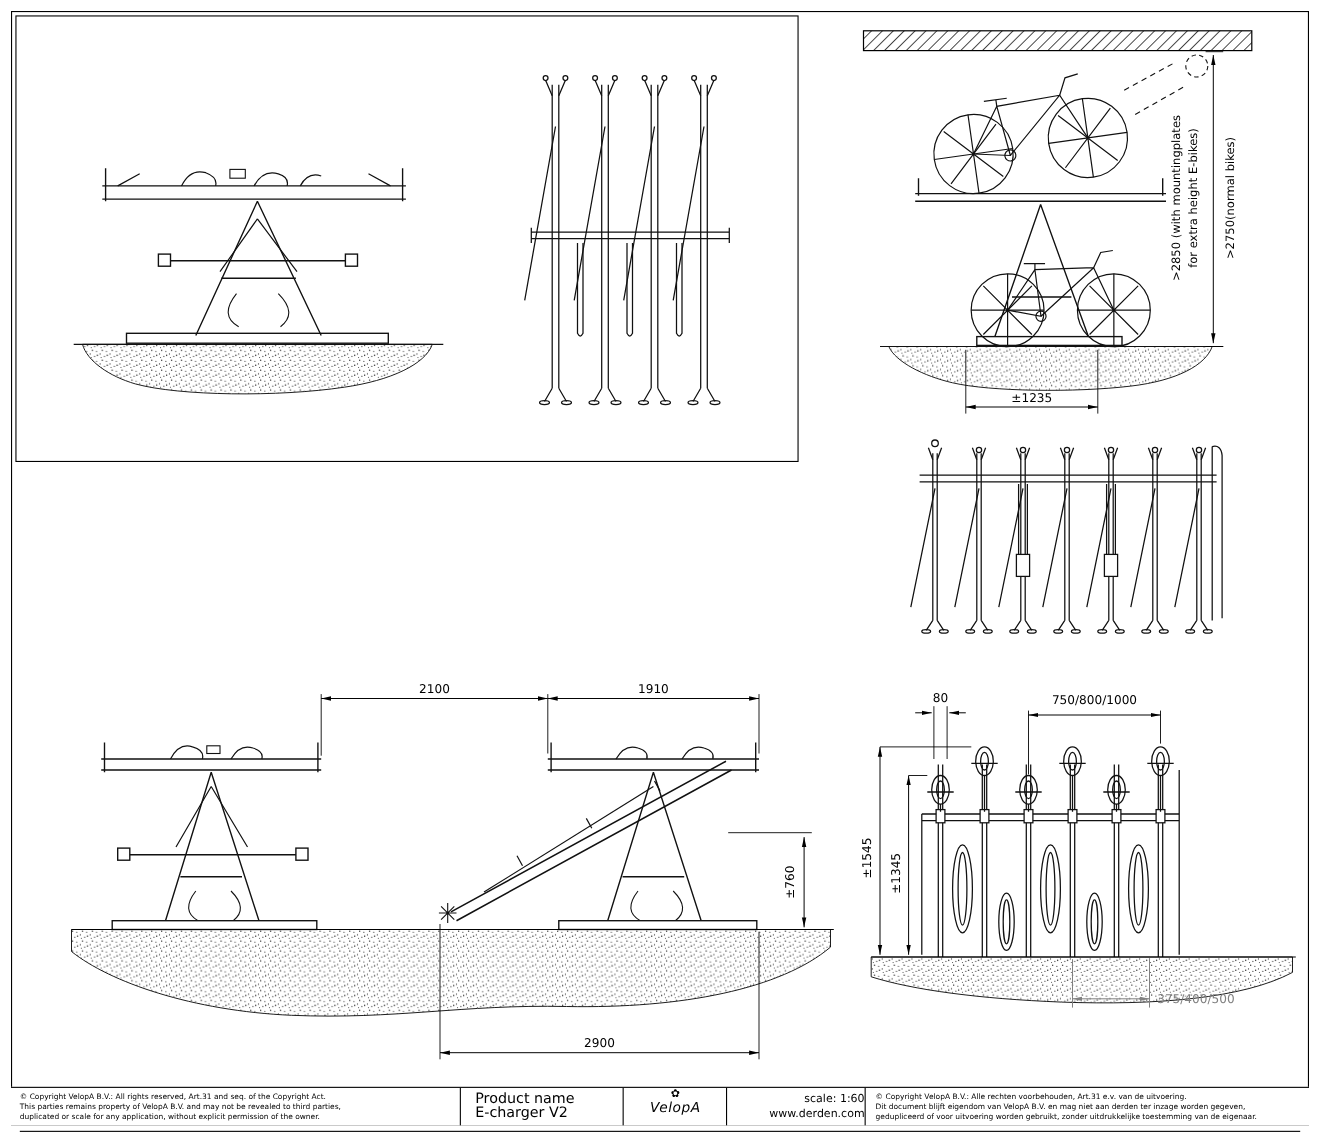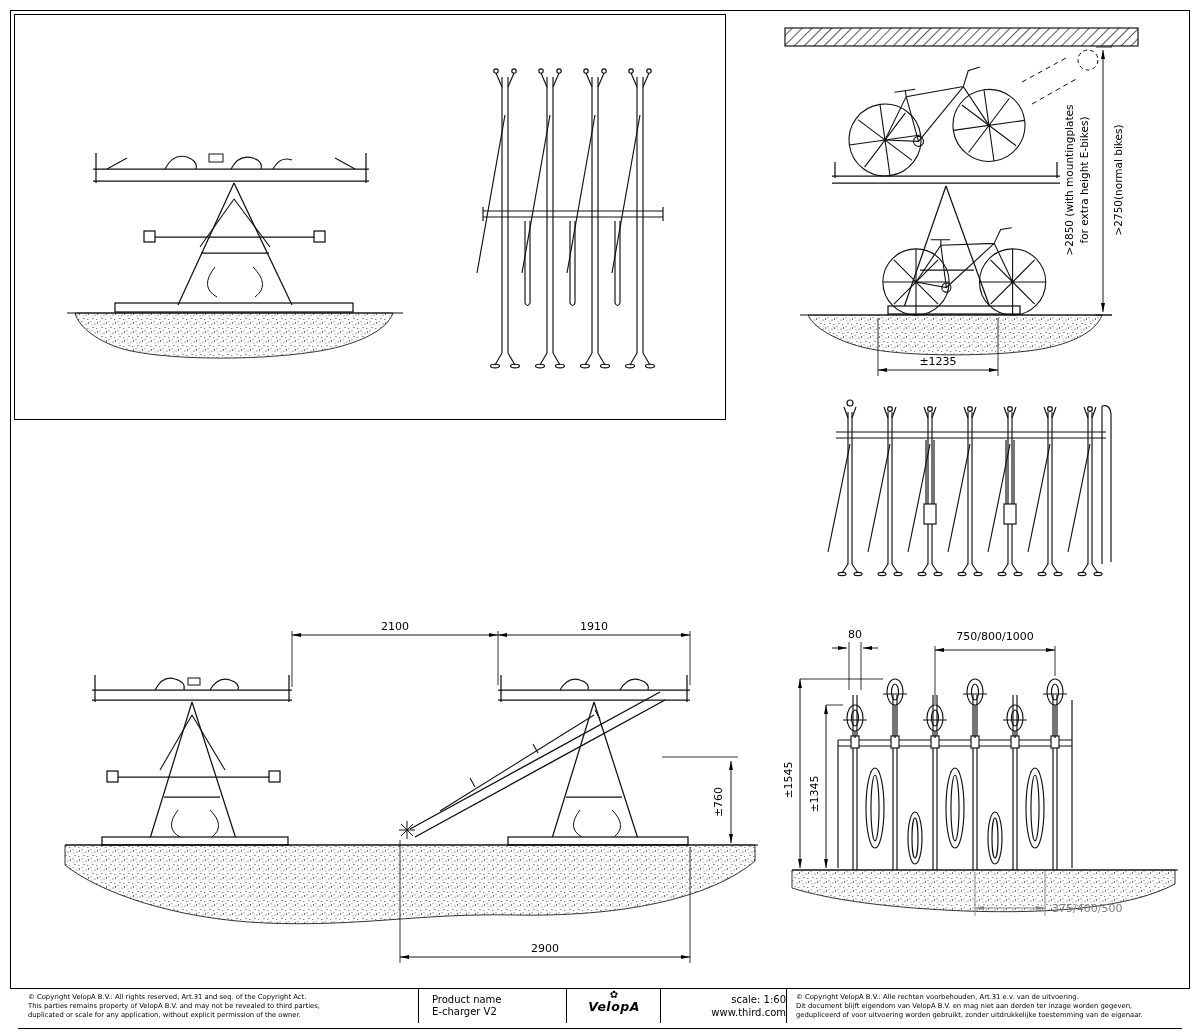--- a/index.html
+++ b/index.html
@@ -9,24 +9,24 @@
   .frame{position:absolute;left:10px;top:10px;width:1180px;height:1013px;border:1.6px solid #000}
   .detail-box{position:absolute;left:14px;top:14px;width:712px;height:406px;border:1.2px solid #000;background:#fff}
   .abs{position:absolute}
   svg{display:block}
   svg text{font-family:"DejaVu Sans","Liberation Sans",sans-serif;font-size:11px;fill:#000;stroke:none}
   svg text.small{font-size:10.5px}
   svg text.gray{fill:#808080}
   .titlebar{position:absolute;left:10px;top:988px;width:1180px;height:35px;border-top:1.6px solid #000;background:#fff}
   .tb-div{position:absolute;top:0;bottom:0;width:0;border-left:1px solid #000}
   .copy{position:absolute;top:4px;font-size:6.8px;line-height:8.8px;white-space:nowrap}
-  .cell-product{position:absolute;left:422px;top:5px;font-size:10px;line-height:12px}
+  .cell-product{position:absolute;left:422px;top:5px;font-size:13px;line-height:12px}
   .cell-logo{position:absolute;left:560px;top:1px;width:88px;text-align:center}
   .logo-icon{font-size:10px;line-height:10px;display:block}
-  .brand{font-size:12.5px;font-weight:bold;font-style:italic;letter-spacing:.5px;display:block;line-height:14px}
+  .brand{font-size:12.5px;font-weight:normal;font-style:italic;letter-spacing:.5px;display:block;line-height:14px}
   .cell-scale{position:absolute;left:652px;top:4px;width:124px;text-align:right;font-size:10px;line-height:13px}
   .bottom-line{position:absolute;left:18px;width:1164px;top:1028px;border-top:1.6px solid #000}
 </style>
 </head>
 <body>
 
 <div class="page">
 
   <svg width="0" height="0" style="position:absolute" aria-hidden="true">
     <defs>
@@ -272,39 +272,39 @@
       <text text-anchor="middle" transform="rotate(-90 38 184)" x="38" y="184">±1345</text>
     </g>
     <g>
       <path d="M195,262V306M265,262V306" stroke="#808080" stroke-width="0.9"></path>
       <line x1="195" y1="298" x2="265" y2="298" stroke="#808080" stroke-width="0.9" marker-start="url(#arrg)" marker-end="url(#arrg)"></line>
       <text class="gray" x="272" y="302">375/400/500</text>
     </g>
   </svg>
 
   <div class="titlebar">
-    <div class="copy" style="left:18px">
+    <div class="copy" style="left:8px">
       <div>© Copyright VelopA B.V.: All rights reserved, Art.31 and seq. of the Copyright Act.</div>
       <div>This parties remains property of VelopA B.V. and may not be revealed to third parties,</div>
       <div>duplicated or scale for any application, without explicit permission of the owner.</div>
     </div>
     <div class="tb-div" style="left:408px"></div>
     <div class="cell-product">
       <div>Product name</div>
       <div>E-charger V2</div>
     </div>
     <div class="tb-div" style="left:556px"></div>
     <div class="cell-logo">
       <span class="logo-icon">✿</span>
       <span class="brand">VelopA</span>
     </div>
     <div class="tb-div" style="left:650px"></div>
     <div class="cell-scale">
       <div>scale: 1:60</div>
-      <div>www.third.com</div>
+      <div>www.derden.com</div>
     </div>
     <div class="tb-div" style="left:776px"></div>
     <div class="copy" style="left:786px">
       <div>© Copyright VelopA B.V.: Alle rechten voorbehouden, Art.31 e.v. van de uitvoering.</div>
       <div>Dit document blijft eigendom van VelopA B.V. en mag niet aan derden ter inzage worden gegeven,</div>
       <div>gedupliceerd of voor uitvoering worden gebruikt, zonder uitdrukkelijke toestemming van de eigenaar.</div>
     </div>
   </div>
 
   <div class="bottom-line"></div>

